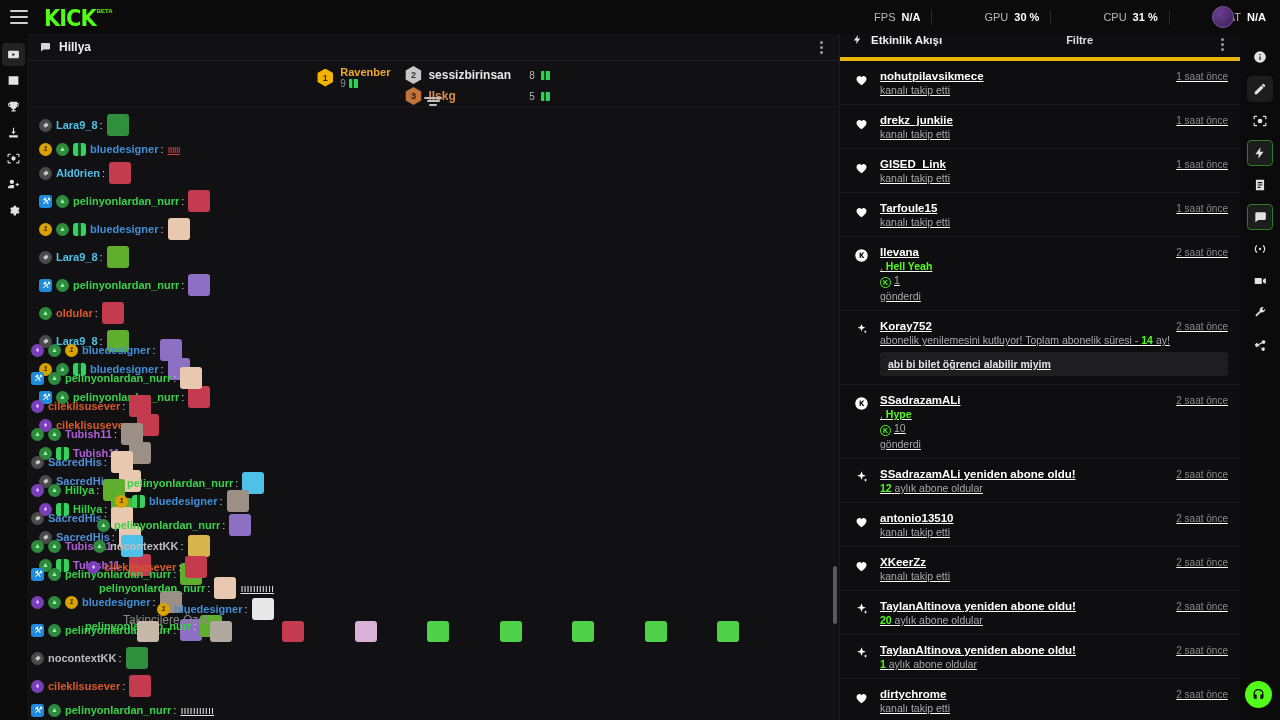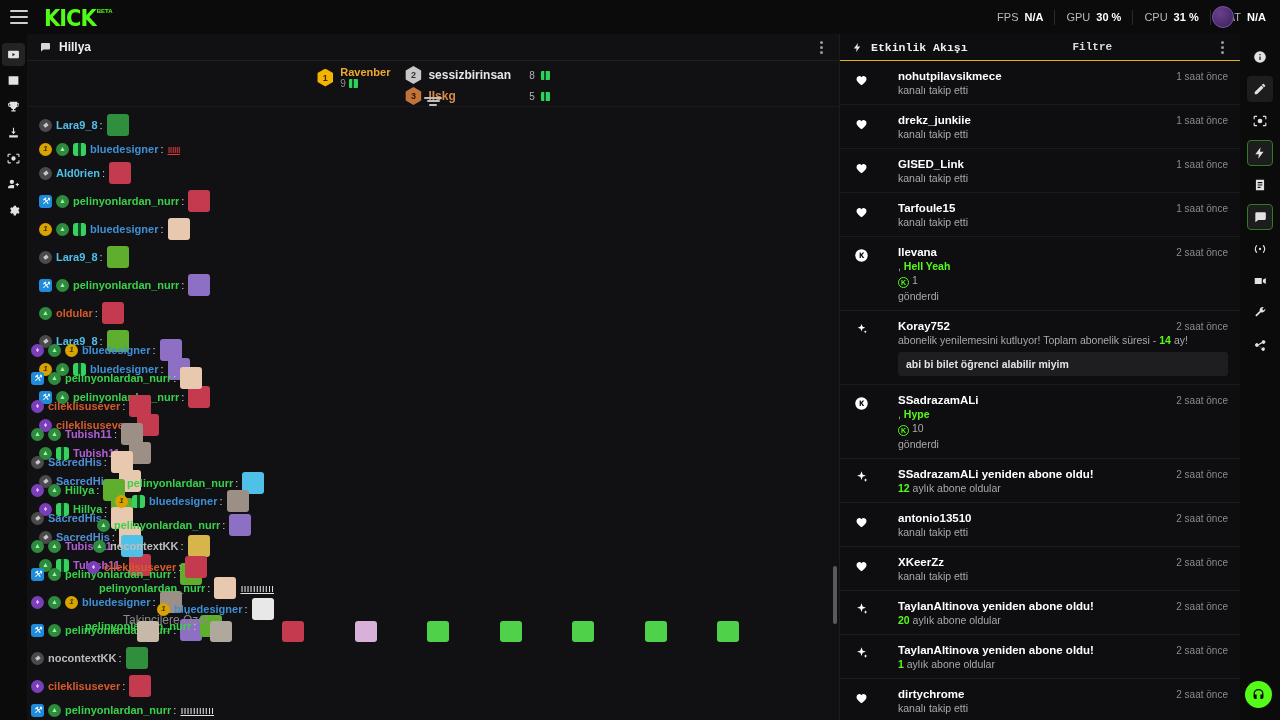--- a/index.html
+++ b/index.html
@@ -24,21 +24,21 @@
   .logo {
     font-family: "DejaVu Sans", sans-serif; font-weight: 900; font-size: 21px;
     color: #53fc18; letter-spacing: -1px; line-height: 1;
     transform: scaleY(1.12); transform-origin: top left;
   }
   .logo-beta { font-size: 6px; font-weight: 700; color: #53fc18; margin-left: 1px; margin-top: 1px; }
   .stats { margin-left: auto; display: flex; align-items: center; gap: 0; font-size: 11px; }
   .stat { padding: 0 11px; display: flex; gap: 6px; align-items: center;
     border-right: 1px solid #2a2a2a; height: 15px; }
   .stat:last-child { border-right: none; padding-right: 4px; }
-  .stat-k { color: #b9b9b9; font-weight: 400; }
+  .stat-k { color: #b9b9b9; font-weight: 400; margin-left: 41px; }
   .stat-v { color: #fff; font-weight: 700; }
   .avatar-chip {
     width: 22px; height: 22px; border-radius: 50%;
     background: radial-gradient(circle at 35% 30%, #6a3f8f, #3a1f55);
     border: 1px solid #7b52a8; position: absolute; right: 46px; top: 6px;
   }
 
   
   .middle { flex: 1; display: flex; min-height: 0; position: relative; }
 
@@ -154,28 +154,28 @@
   .ir2-ic { color: #d9d9d9; display: flex; cursor: pointer; }
   .ir2-ic svg { width: 14px; height: 14px; fill: currentColor; }
   .send { background: #53fc18; color: #0a0a0a; font-size: 11px; font-weight: 700;
     border: none; border-radius: 4px; padding: 6px 14px; margin-left: 16px; cursor: pointer;
     font-family: "Liberation Sans", sans-serif; }
   .vscroll { position: absolute; right: 2px; bottom: 96px; width: 4px; height: 58px;
     background: #5a5a5a; border-radius: 2px; z-index: 9; cursor: pointer; }
 
   
   .feed { width: 400px; flex: 0 0 400px; background: #0e0e11; display: flex; flex-direction: column; }
-  .feed-head { height: 27px; flex: 0 0 27px; display: flex; align-items: center;
-    padding: 0 12px; border-bottom: 1px solid #eab308; font-family: Liberation Mono, monospace; }
+  .feed-head { height: 27px; flex: 0 0 27px; display: flex; 
+    padding: 0 12px; border-bottom: 4px solid #eab308; }
   .bolt { color: #e6e6e6; margin-right: 8px; display: flex; }
   .bolt svg { width: 11px; height: 11px; fill: currentColor; }
   .feed-t { font-size: 11.5px; font-weight: 700; color: #efefef; }
   .filtre { margin-left: auto; font-size: 11px; color: #ddd; font-weight: 600; cursor: pointer; }
   .feed-list { flex: 1; overflow: hidden; }
-  .ev { display: flex; padding: 9px 12px 8px; border-bottom: 1px solid #1b1b1e; gap: 28px; }
+  .ev { display: flex; padding: 9px 12px 8px; border-bottom: 1px solid #1b1b1e; gap: 10px; text-decoration: underline; }
   .ev-ic { width: 18px; flex: 0 0 18px; display: flex; justify-content: center;
     padding-top: 2px; color: #fff; }
   .ev-ic svg { width: 15px; height: 15px; fill: currentColor; }
   .ev-body { flex: 1; min-width: 0; }
   .ev-top { display: flex; align-items: baseline; }
   .ev-name { font-size: 11.5px; font-weight: 700; color: #fff; }
   .ev-time { margin-left: auto; font-size: 10px; color: #8b8b8b; white-space: nowrap; padding-left: 8px; }
   .ev-sub { font-size: 10.5px; color: #a9a9a9; margin-top: 2px; }
   .ev-sub .g { color: #53fc18; font-weight: 700; }
   .kcoin { width: 11px; height: 11px; border-radius: 50%; background: #0e0e11;

